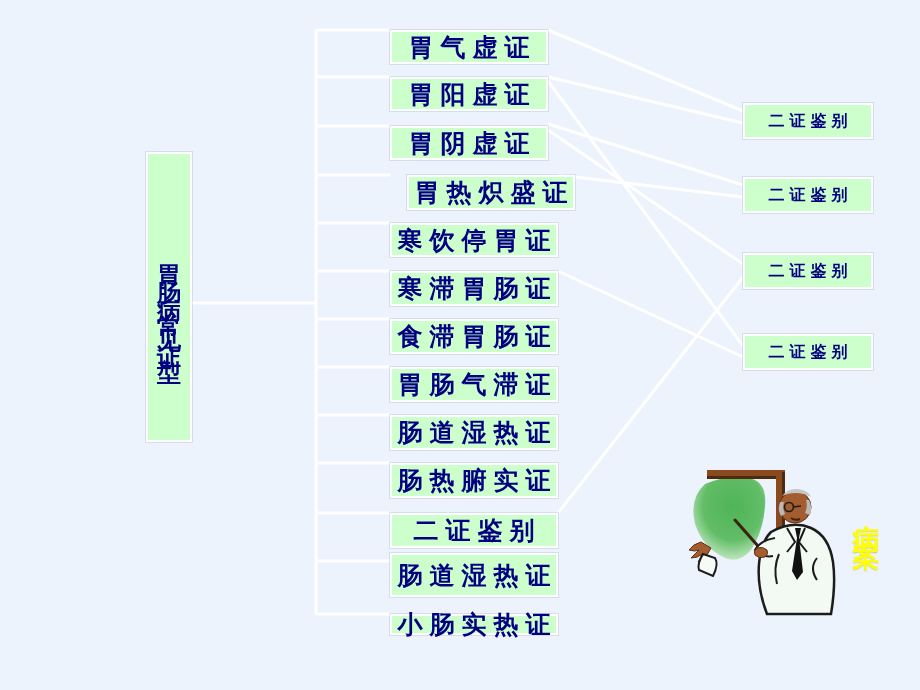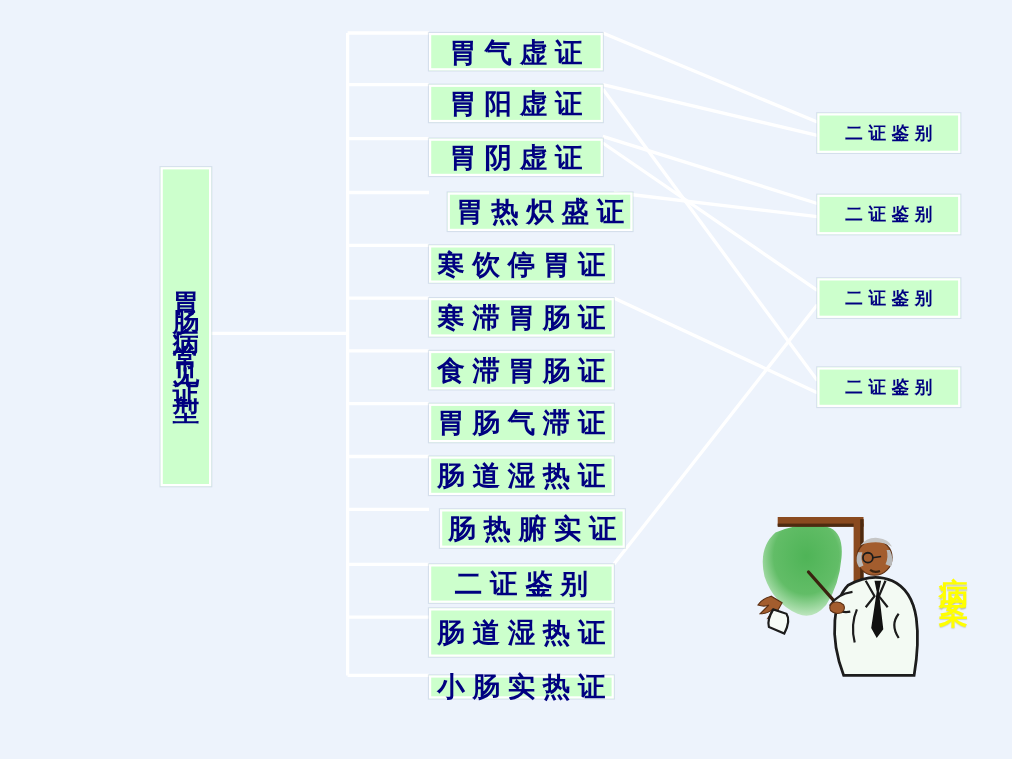--- a/index.html
+++ b/index.html
@@ -86,21 +86,21 @@
   <div id="nodes">
       <div class="node syndrome" style="left: 390px; top: 13px; width: 158px; height: 34px;">胃气虚证</div>
       <div class="node syndrome" style="left: 390px; top: 60px; width: 158px; height: 34px;">胃阳虚证</div>
       <div class="node syndrome" style="left: 390px; top: 109px; width: 158px; height: 34px;">胃阴虚证</div>
       <div class="node syndrome" style="left: 407px; top: 158px; width: 168px; height: 35px; text-align: center;">胃热炽盛证</div>
       <div class="node syndrome" style="left: 390px; top: 206px; width: 168px; height: 34px; text-align: right;">寒饮停胃证</div>
       <div class="node syndrome" style="left: 390px; top: 254px; width: 168px; height: 35px;">寒滞胃肠证</div>
       <div class="node syndrome" style="left: 390px; top: 302px; width: 168px; height: 35px; font-family: Liberation Serif, serif;">食滞胃肠证</div>
       <div class="node syndrome" style="left: 390px; top: 350px; width: 168px; height: 35px;">胃肠气滞证</div>
       <div class="node syndrome" style="left: 390px; top: 398px; width: 168px; height: 35px;">肠道湿热证</div>
-      <div class="node syndrome" style="left: 400px; top: 446px; width: 168px; height: 35px;">肠热腑实证</div>
+      <div class="node syndrome" style="left: 390px; top: 446px; width: 168px; height: 35px;">肠热腑实证</div>
       <div class="node syndrome" style="left: 390px; top: 496px; width: 168px; height: 35px;">二证鉴别</div>
       <div class="node syndrome" style="left: 390px; top: 536px; width: 168px; height: 44px;">肠道湿热证</div>
       <div class="node syndrome" style="left: 390px; top: 597px; width: 168px; height: 21px;">小肠实热证</div>
       <div class="node comparison" style="left: 743px; top: 103px; width: 130px; height: 36px;">二证鉴别</div>
       <div class="node comparison" style="left: 743px; top: 177px; width: 130px; height: 36px;">二证鉴别</div>
       <div class="node comparison" style="left: 743px; top: 253px; width: 130px; height: 36px;">二证鉴别</div>
       <div class="node comparison" style="left: 743px; top: 334px; width: 130px; height: 36px;">二证鉴别</div>
     </div>
 
   <div class="clipart" id="clipart" style="left: 683px; top: 462px; width: 160px; height: 165px;">

